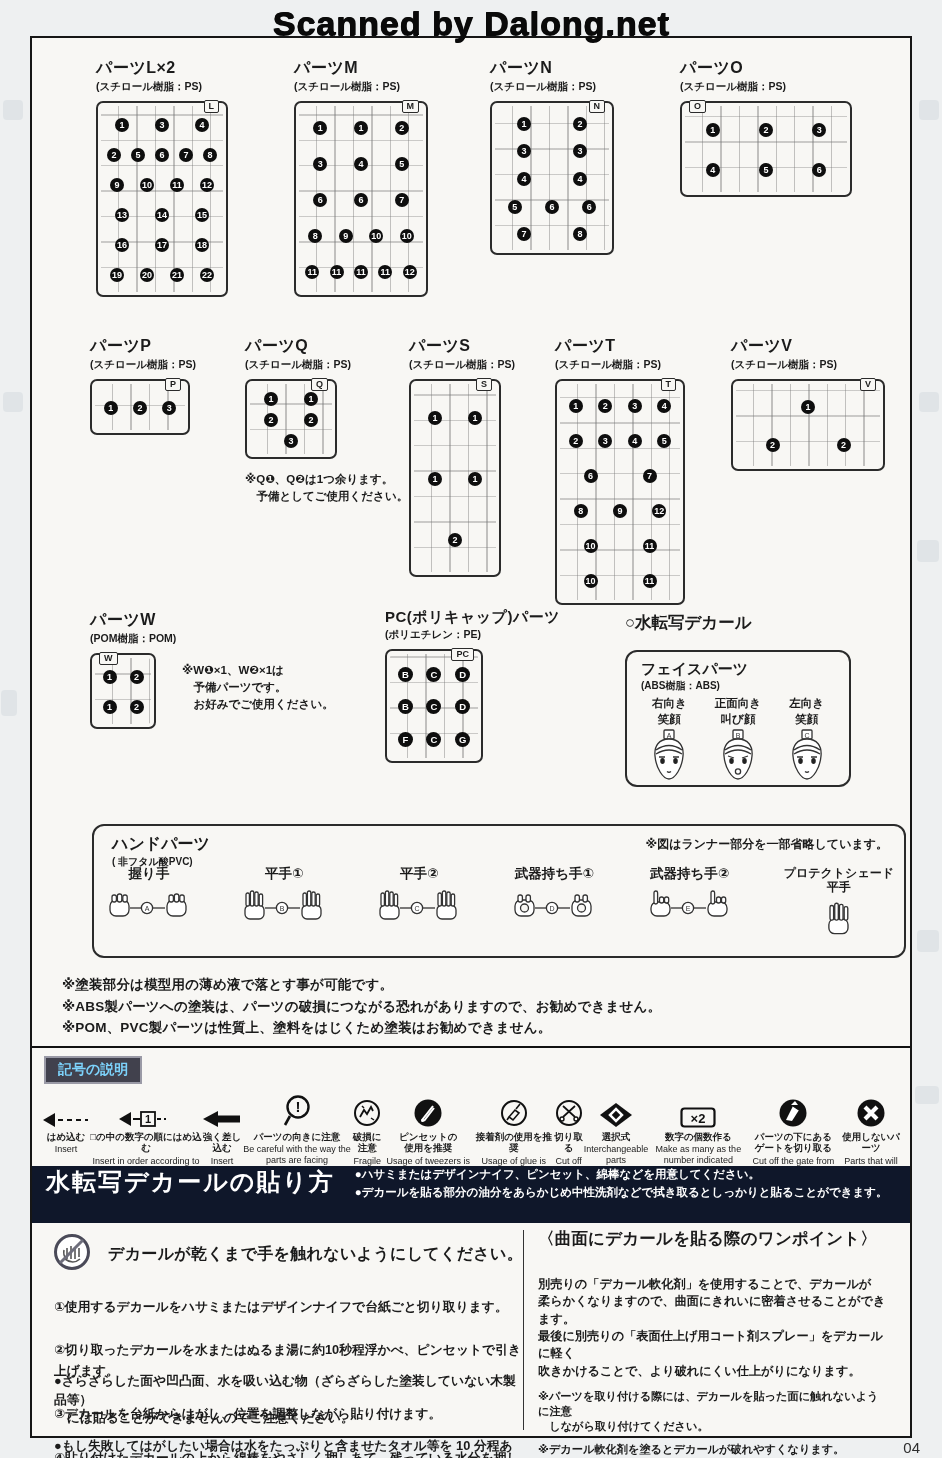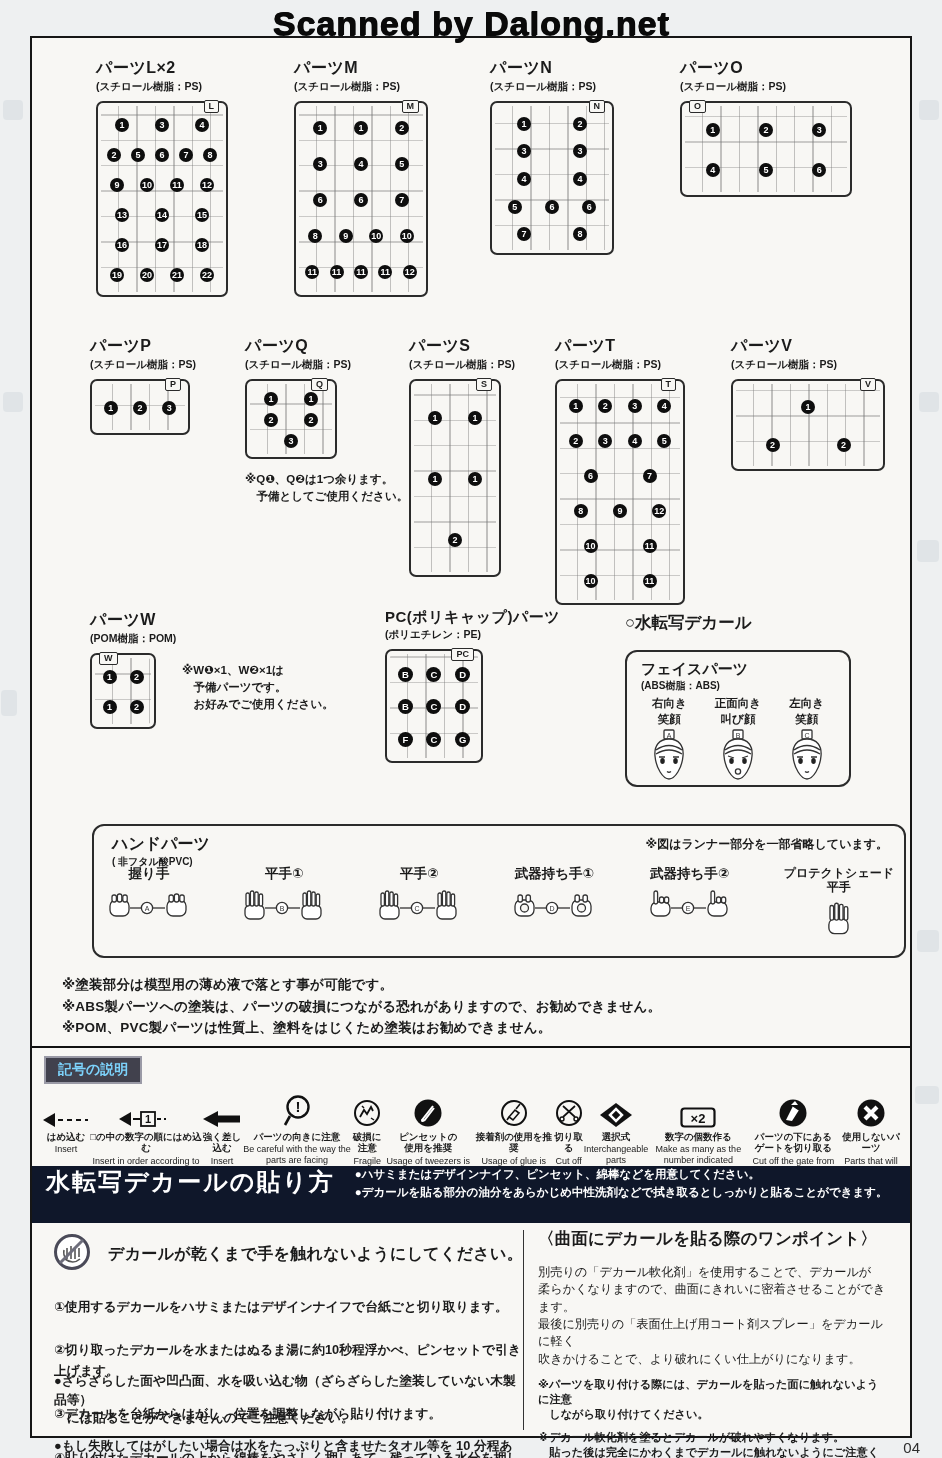--- a/index.html
+++ b/index.html
@@ -74,21 +74,21 @@
 
   .warn-row{position:absolute;display:flex;align-items:center;gap:16px}
   .warn-text{font-size:16px;font-weight:800;letter-spacing:.3px}
   .steps{position:absolute;font-size:12.8px;font-weight:600;line-height:1.62;white-space:pre-line}
   .steps div{margin-bottom:2px}
   .cautions{position:absolute;font-size:12.8px;font-weight:600;line-height:1.45}
   .cautions div{margin-bottom:9px;white-space:pre-line}
   .vdiv{position:absolute;border-left:1.6px solid #333}
   .right-col{position:absolute}
   .op-title{font-size:16.5px;font-weight:800;letter-spacing:.2px}
-  .op-body{font-size:12.2px;font-weight:400;line-height:1.42;white-space:pre-line;margin-top:14px}
+  .op-body{font-size:12.2px;font-weight:700;line-height:1.42;white-space:pre-line;margin-top:26px}
   .op-notes div{font-size:11.2px;font-weight:600;line-height:1.32;white-space:pre-line;margin-top:9px}
 </style>
 </head>
 <body>
 
 <div class="watermark">Scanned by Dalong.net</div>
 
 <div class="sheet">
 
   <div class="runner" style="left:64px;top:20px">

